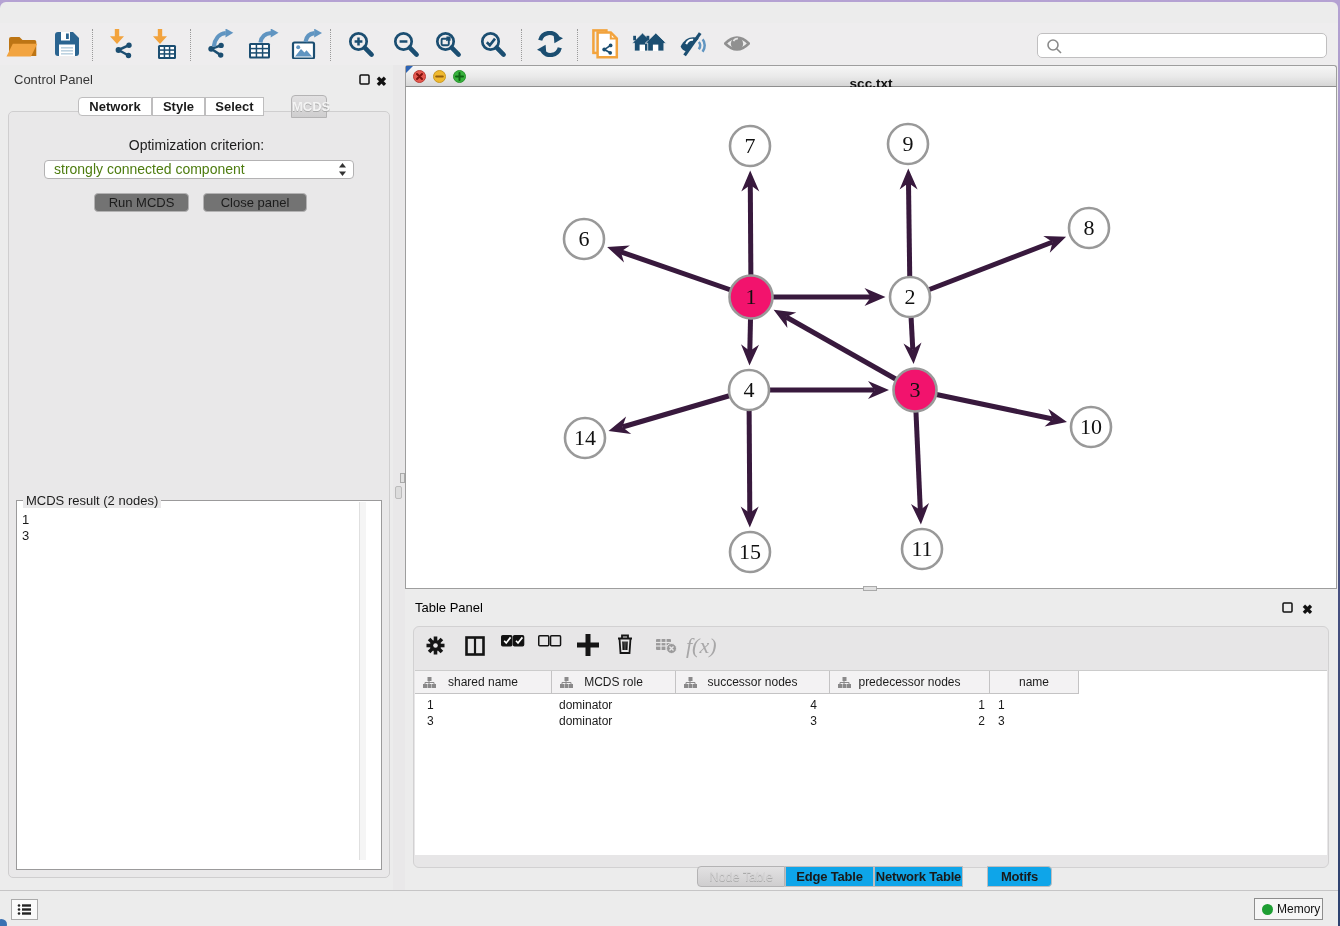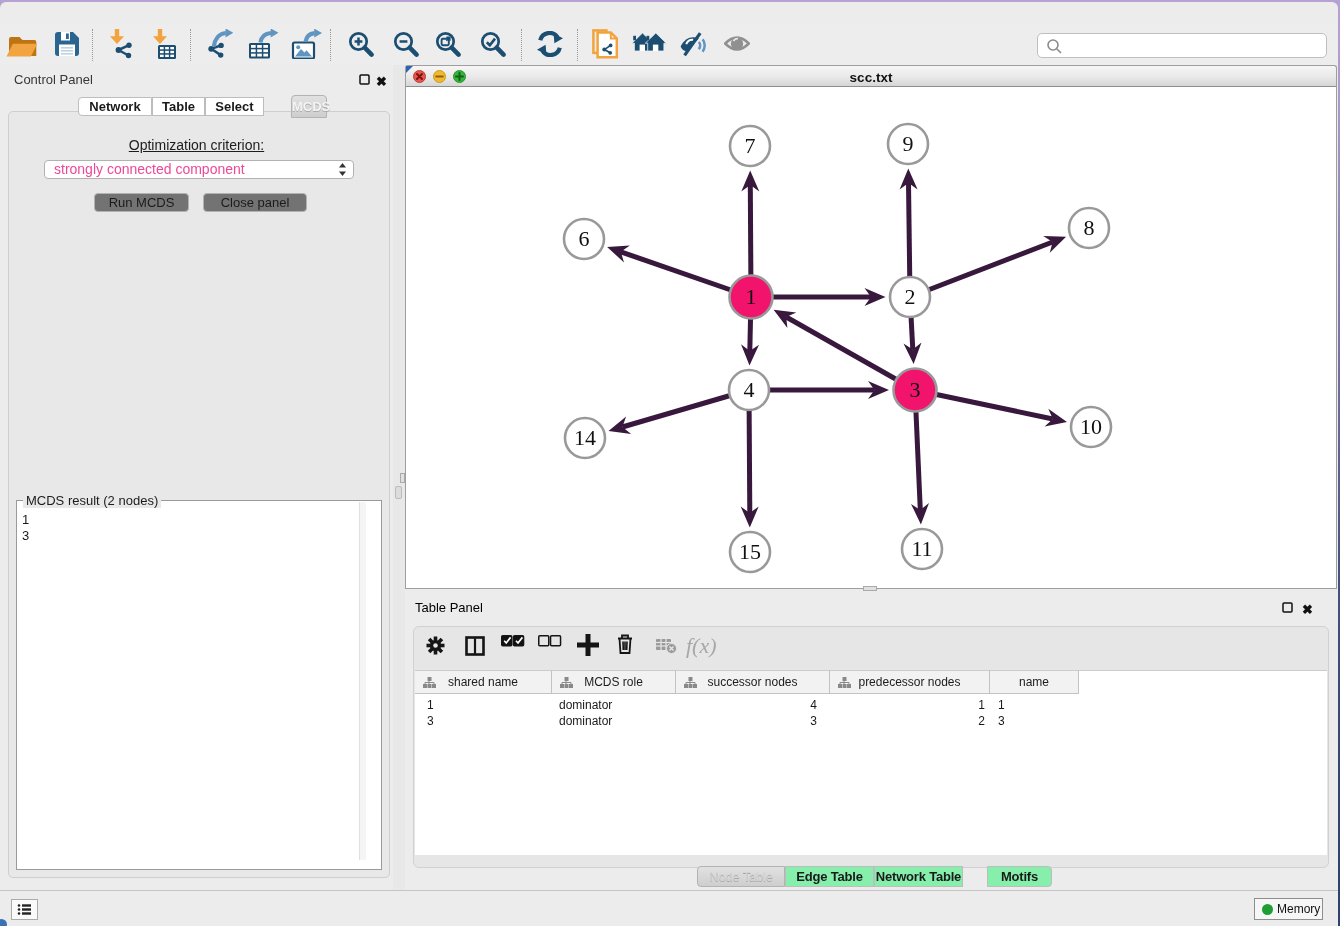--- a/index.html
+++ b/index.html
@@ -29,24 +29,24 @@
 #cp-title { position:absolute; left:14px; top:7px; font-size:13px; color:#363636; }
 .wbtn { position:absolute; top:9px; font-size:13px; color:#111; }
 #cp-pane { position:absolute; left:8px; top:46px; width:382px; height:767px;
   background:#e9e8e9; border:1px solid #cfcecf; border-radius:5px; }
 .tabrow { position:absolute; top:32px; left:78px; height:19px; }
 .tab { position:absolute; top:0; height:19px; background:#fff; border:1px solid #bebdbe;
   font-size:13px; font-weight:bold; color:#1a1a1a; text-align:center; line-height:18px; }
 .tabsel { background:linear-gradient(180deg,#e2e1e2,#cfcecf); color:#f4f4f4;
   border:1px solid #b4b3b4; border-radius:4px 4px 0 0; text-shadow:0 1px 0 #aaa; }
 #opt-label { position:absolute; left:0; top:72px; width:100%; text-align:center;
-  font-size:14px; color:#1c1c1c;text-decoration:underline; }
+  font-size:14px; color:#1c1c1c; }
 #opt-select { position:absolute; left:44px; top:95px; width:310px; height:19px;
   background:#fff; border:1px solid #b3b2b3; border-radius:4px; font-size:14px;
-  color:#ec4899; line-height:17px; padding-left:9px; }
+  color:#4d7c0f; line-height:17px; padding-left:9px; }
 .btn { position:absolute; top:128px; height:19px; background:#737373;
   border:1px solid #b3b2b3; border-radius:4px; font-size:13px; color:#1c1c1c;
   text-align:center; line-height:17px; }
 #mcds-box { position:absolute; left:16px; top:435px; width:366px; height:370px;
   background:#fff; border:1px solid #9b9a9b; }
 #mcds-label { position:absolute; left:6px; top:-8px; background:#e9e8e9;
   padding:0 3px; font-size:13px; color:#1c1c1c; }
 #mcds-text { position:absolute; left:5px; top:11px; font-size:13px; color:#1a1a1a; line-height:16px; }
 #mcds-scroll { position:absolute; right:15px; top:1px; width:7px; height:358px;
   background:#f5f5f5; border-left:1px solid #e0e0e0; }
@@ -54,41 +54,41 @@
 #vsplit { position:absolute; left:393px; top:63px; width:12px; height:825px; background:#e9e8e9; }
 #vsplit-h { position:absolute; left:2px; top:421px; width:7px; height:13px;
   background:#dcdcdc; border:1px solid #bbb; border-radius:2px; }
 
 #net { position:absolute; left:405px; top:63px; width:932px; height:524px; }
 #net-tb { position:absolute; left:0; top:0; width:100%; height:22px;
   background:linear-gradient(180deg,#f6f6f6 0%,#e9e9e9 55%,#d6d6d6 100%);
   border:1px solid #9e9e9e; border-bottom:1px solid #8e8e8e; border-radius:3px 3px 0 0; }
 .mac { position:absolute; top:4px; width:13px; height:13px; border-radius:50%; }
 .mac svg { display:block; margin:0 auto; }
-#net-title { position:absolute; left:0; top:4px; width:100%; text-align:center;
+#net-title { position:absolute; left:0; top:10px; width:100%; text-align:center;
   font-size:13.5px; font-weight:bold; color:#111; }
 #canvas svg { display:block; }
 #canvas { position:absolute; left:0; top:22px; width:932px; height:502px; background:#fff;
   border:1px solid #9e9e9e; border-top:none; }
 
 #tp { position:absolute; left:405px; top:590px; width:933px; height:298px; background:#ececec; }
 #tp-title { position:absolute; left:10px; top:8px; font-size:13px; color:#000000; }
 #tp-pane { position:absolute; left:8px; top:34px; width:916px; height:242px;
   background:#e7e6e7; border:1px solid #d2d1d2; border-radius:6px; }
 #tp-toolbar { position:absolute; left:0px; top:0px; width:914px; height:39px; }
 #tbl { position:absolute; left:1px; top:43px; width:912px; height:185px; background:#fff;
   border-top:1px solid #cccccc; }
 #tbl-head { position:absolute; left:0; top:0; height:23px; width:664px; background:#f3f2f3;
   border-bottom:1px solid #c4c3c4; }
 .th { position:absolute; top:0; height:23px; border-right:1px solid #c4c3c4;
   font-size:12px; color:#1c1c1c; text-align:center; line-height:23px; }
 .th svg { position:absolute; left:8px; top:6px; }
 .td { position:absolute; font-size:12px; color:#1a1a1a; height:16px; line-height:16px; }
 .tabrow2 { position:absolute; left:292px; top:274px; height:21px; }
-.tab2 { position:absolute; top:0; height:21px; background:#86efac; border:1px solid #bebdbe;
+.tab2 { position:absolute; top:0; height:21px; background:#0ea5e9; border:1px solid #bebdbe;
   font-size:13px; font-weight:bold; letter-spacing:-0.2px; color:#1a1a1a; text-align:center; line-height:20px; }
 .tab2sel { background:linear-gradient(180deg,#e2e1e2,#cfcecf); color:#f0f0f0;
   border:1px solid #b4b3b4; text-shadow:0 1px 0 #aaa; border-radius:4px 0 0 4px; }
 
 #status { position:absolute; left:0; top:888px; width:1338px; height:36px;
   background:#ececec; border-top:1px solid #c6c5c6; }
 #lstbtn { position:absolute; left:11px; top:8px; width:27px; height:21px; background:#fafafa;
   border:1px solid #ababab; }
 #membtn { position:absolute; right:15px; top:7px; width:69px; height:22px; background:#f6f6f6;
   border:1px solid #8e8e8e; font-size:12px; color:#111; line-height:21px;
@@ -248,21 +248,21 @@
 
   <div id="cp">
     <div id="cp-title">Control Panel</div>
     <div class="wbtn" style="left:359px; top:8px;"><svg width="11" height="11">
           <rect x="1" y="1" width="9" height="9" fill="none" stroke="#111" stroke-width="1.5" rx="1"></rect>
         </svg></div>
     <div class="wbtn" style="left:376px; font-weight:bold;">✖</div>
     <div id="cp-pane"></div>
     <div class="tabrow">
       <div class="tab" style="left:0px; width:74px; border-radius:4px 0 0 4px;">Network</div>
-      <div class="tab" style="left:74px; width:53px;">Table</div>
+      <div class="tab" style="left:74px; width:53px;">Style</div>
       <div class="tab" style="left:127px; width:59px;">Select</div>
       <div class="tab tabsel" style="left:203px; width:36px; top:-2px; height:23px; line-height:21px;margin-left:10px;">MCDS</div>
     </div>
     <div id="opt-label">Optimization criterion:</div>
     <div id="opt-select">strongly connected component
       <svg style="position:absolute; right:6px; top:2px;" width="9" height="13" viewBox="0 0 9 13">
           <path d="M4.5 0 L8 4.5 L1 4.5 Z" fill="#333"></path>
           <path d="M4.5 13 L8 8.5 L1 8.5 Z" fill="#333"></path>
         </svg>
     </div>

